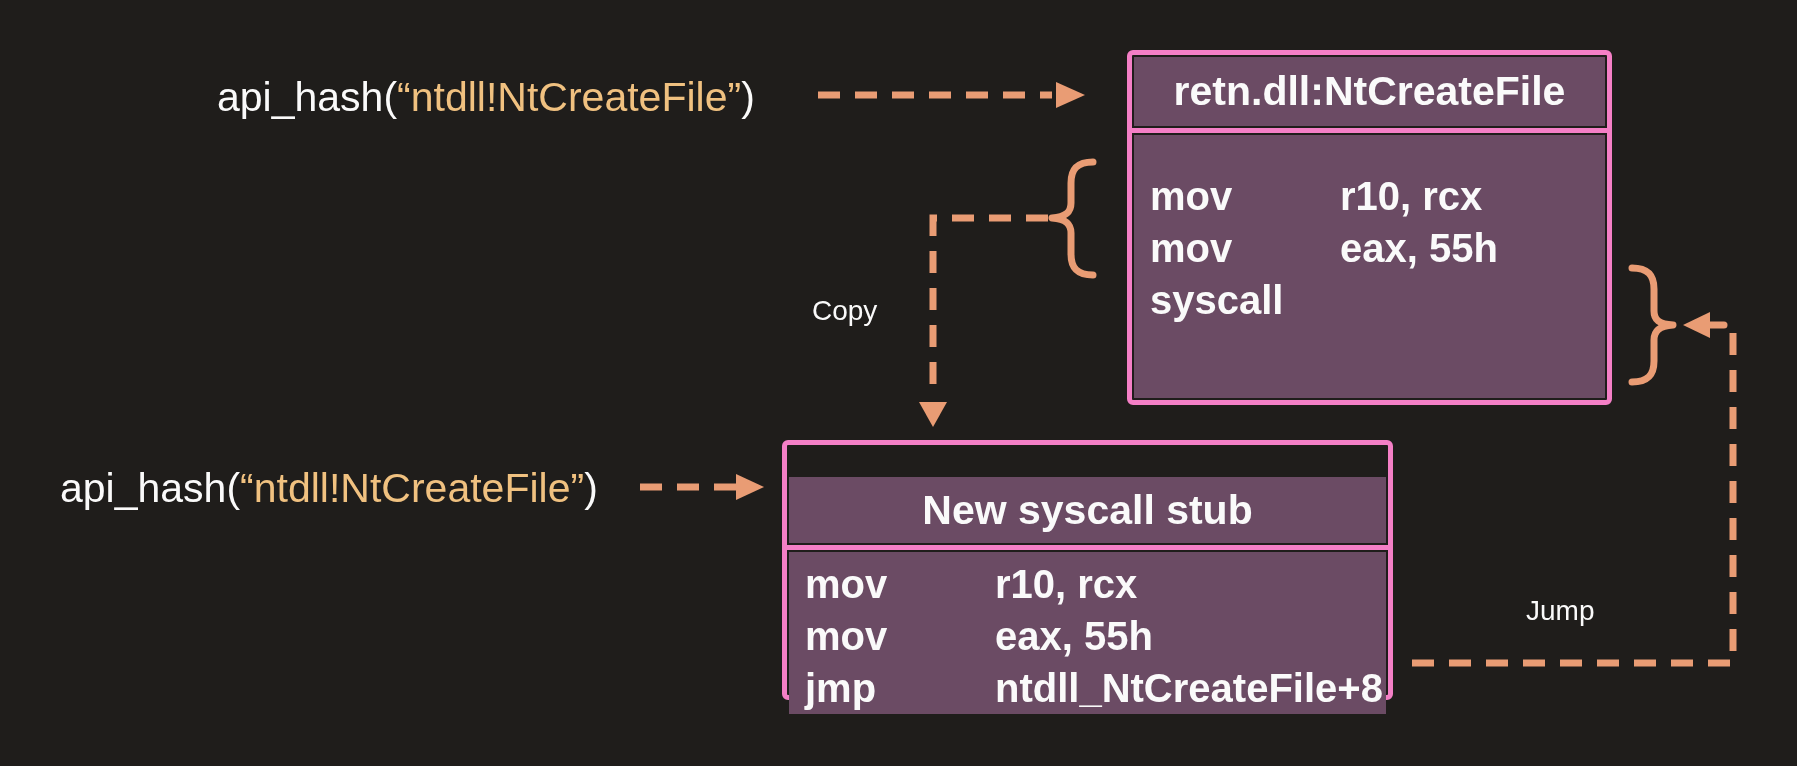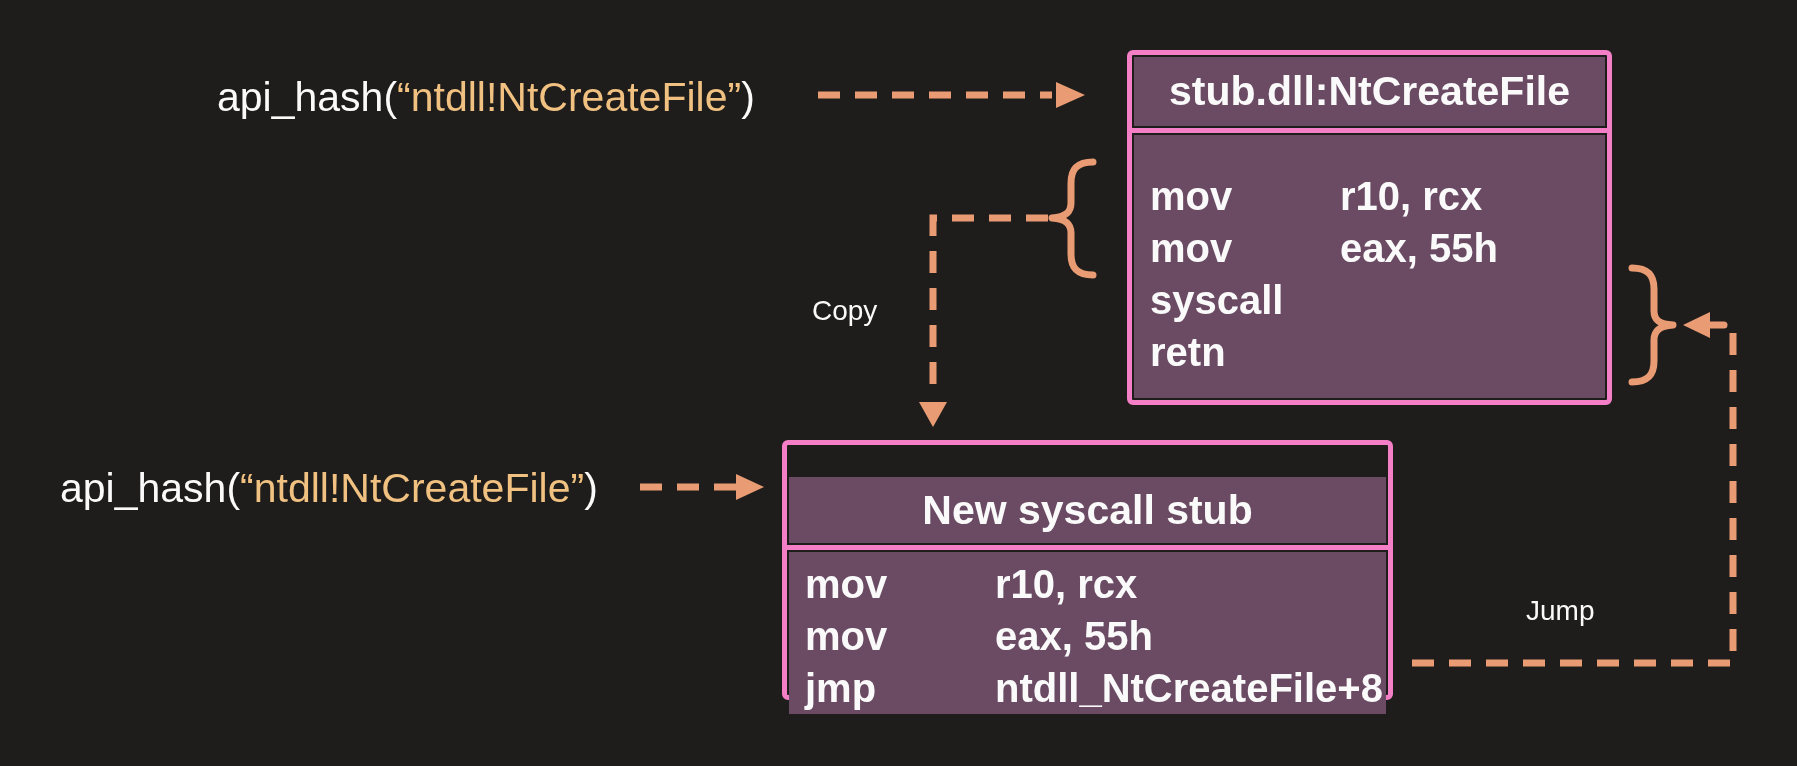--- a/index.html
+++ b/index.html
@@ -97,37 +97,33 @@
   </div>
 
   <div class="hash-label" id="hash-bottom">
     <span>api_hash(</span><span class="str">“ntdll!NtCreateFile”</span><span>)</span>
   </div>
 
   <div class="flow-label" id="copy-label">Copy</div>
   <div class="flow-label" id="jump-label">Jump</div>
 
   <div class="asm-box" id="ntdll-box">
-    <div class="asm-box__header">stub.dll:NtCreateFile</div>
+    <div class="asm-box__header">retn.dll:NtCreateFile</div>
     <div class="asm-box__sep"></div>
     <div class="asm-box__body">
       <div class="asm-row">
         <span class="mn">mov</span>
         <span class="op">r10, rcx</span>
       </div>
       <div class="asm-row">
         <span class="mn">mov</span>
         <span class="op">eax, 55h</span>
       </div>
       <div class="asm-row">
         <span class="mn">syscall</span>
-        <span class="op"></span>
-      </div>
-      <div class="asm-row">
-        <span class="mn">retn</span>
         <span class="op"></span>
       </div>
     </div>
   </div>
 
   <div class="asm-box" id="stub-box">
     <div class="asm-box__header">New syscall stub</div>
     <div class="asm-box__sep"></div>
     <div class="asm-box__body">
       <div class="asm-row">

